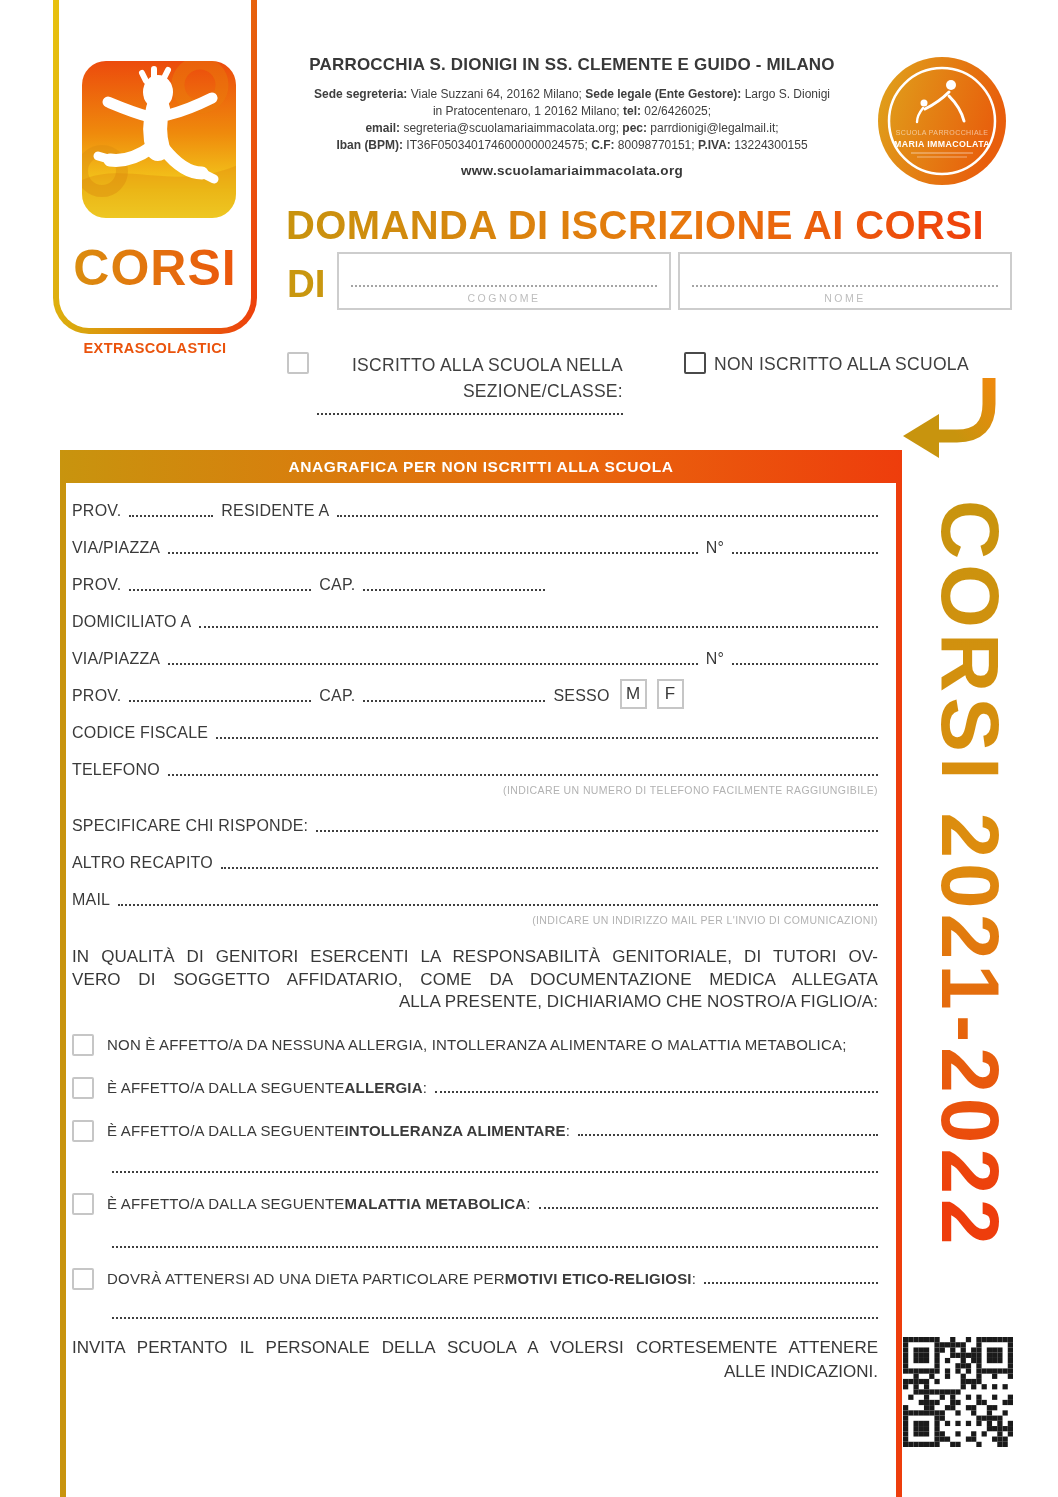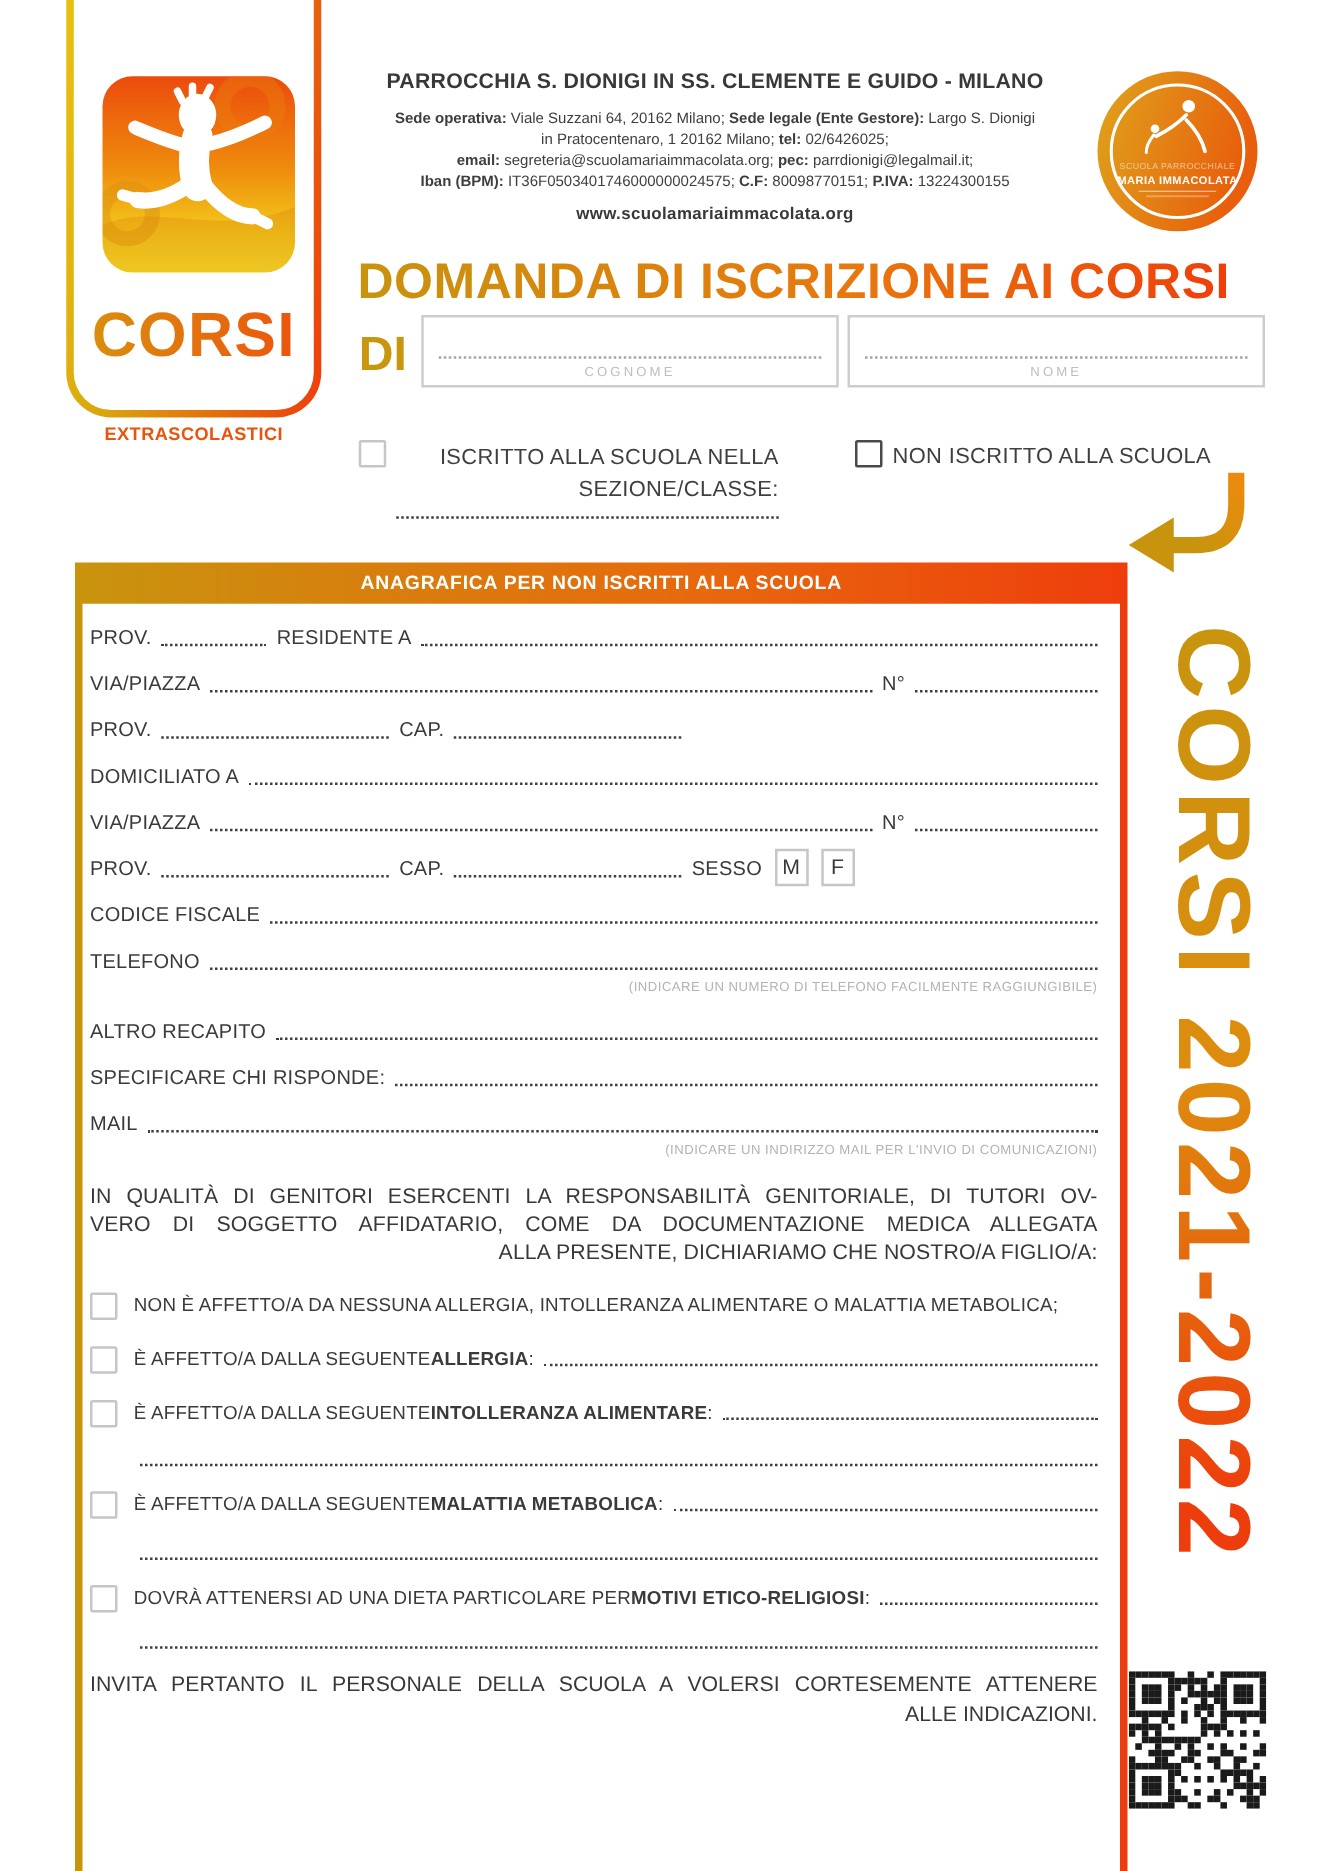--- a/index.html
+++ b/index.html
@@ -128,21 +128,21 @@
         <path d="M120 112 L 132 118" stroke-width="9" fill="none"></path>
       </g>
     </svg>
   </div>
   <div class="logo-title grad">CORSI</div>
   <div class="logo-subtitle">EXTRASCOLASTICI</div>
 
   <div class="parish">
     <div class="parish-title">PARROCCHIA S. DIONIGI IN SS. CLEMENTE E GUIDO - MILANO</div>
     <div class="contact">
-      <div class="cline"><span class="b">Sede operativa:</span><span> Viale Suzzani 64, 20162 Milano; </span><span class="b">Sede legale (Ente Gestore):</span><span> Largo S. Dionigi</span></div>
+      <div class="cline"><span class="b">Sede segreteria:</span><span> Viale Suzzani 64, 20162 Milano; </span><span class="b">Sede legale (Ente Gestore):</span><span> Largo S. Dionigi</span></div>
       <div class="cline"><span>in Pratocentenaro, 1 20162 Milano; </span><span class="b">tel:</span><span> 02/6426025;</span></div>
       <div class="cline"><span class="b">email:</span><span> segreteria@scuolamariaimmacolata.org; </span><span class="b">pec:</span><span> parrdionigi@legalmail.it;</span></div>
       <div class="cline"><span class="b">Iban (BPM):</span><span> IT36F0503401746000000024575; </span><span class="b">C.F:</span><span> 80098770151; </span><span class="b">P.IVA:</span><span> 13224300155</span></div>
     </div>
     <div class="website">www.scuolamariaimmacolata.org</div>
   </div>
 
   <div class="stamp">
     <svg width="130" height="130" viewBox="0 0 130 130">
       <defs>
@@ -249,25 +249,25 @@
       <div class="frow">
         <span class="lab">CODICE FISCALE</span>
         <span class="dots grow"></span>
       </div>
       <div class="frow">
         <span class="lab">TELEFONO</span>
         <span class="dots grow"></span>
       </div>
       <div class="note">(INDICARE UN NUMERO DI TELEFONO FACILMENTE RAGGIUNGIBILE)</div>
       <div class="frow">
+        <span class="lab">SPECIFICARE CHI RISPONDE:</span>
+        <span class="dots grow"></span>
+      </div>
+      <div class="frow">
         <span class="lab">ALTRO RECAPITO</span>
-        <span class="dots grow"></span>
-      </div>
-      <div class="frow">
-        <span class="lab">SPECIFICARE CHI RISPONDE:</span>
         <span class="dots grow"></span>
       </div>
       <div class="frow">
         <span class="lab">MAIL</span>
         <span class="dots grow"></span>
       </div>
       <div class="note">(INDICARE UN INDIRIZZO MAIL PER L'INVIO DI COMUNICAZIONI)</div>
 
       <div class="para">
         <div class="jline">IN QUALITÀ DI GENITORI ESERCENTI LA RESPONSABILITÀ GENITORIALE, DI TUTORI OV-</div>

